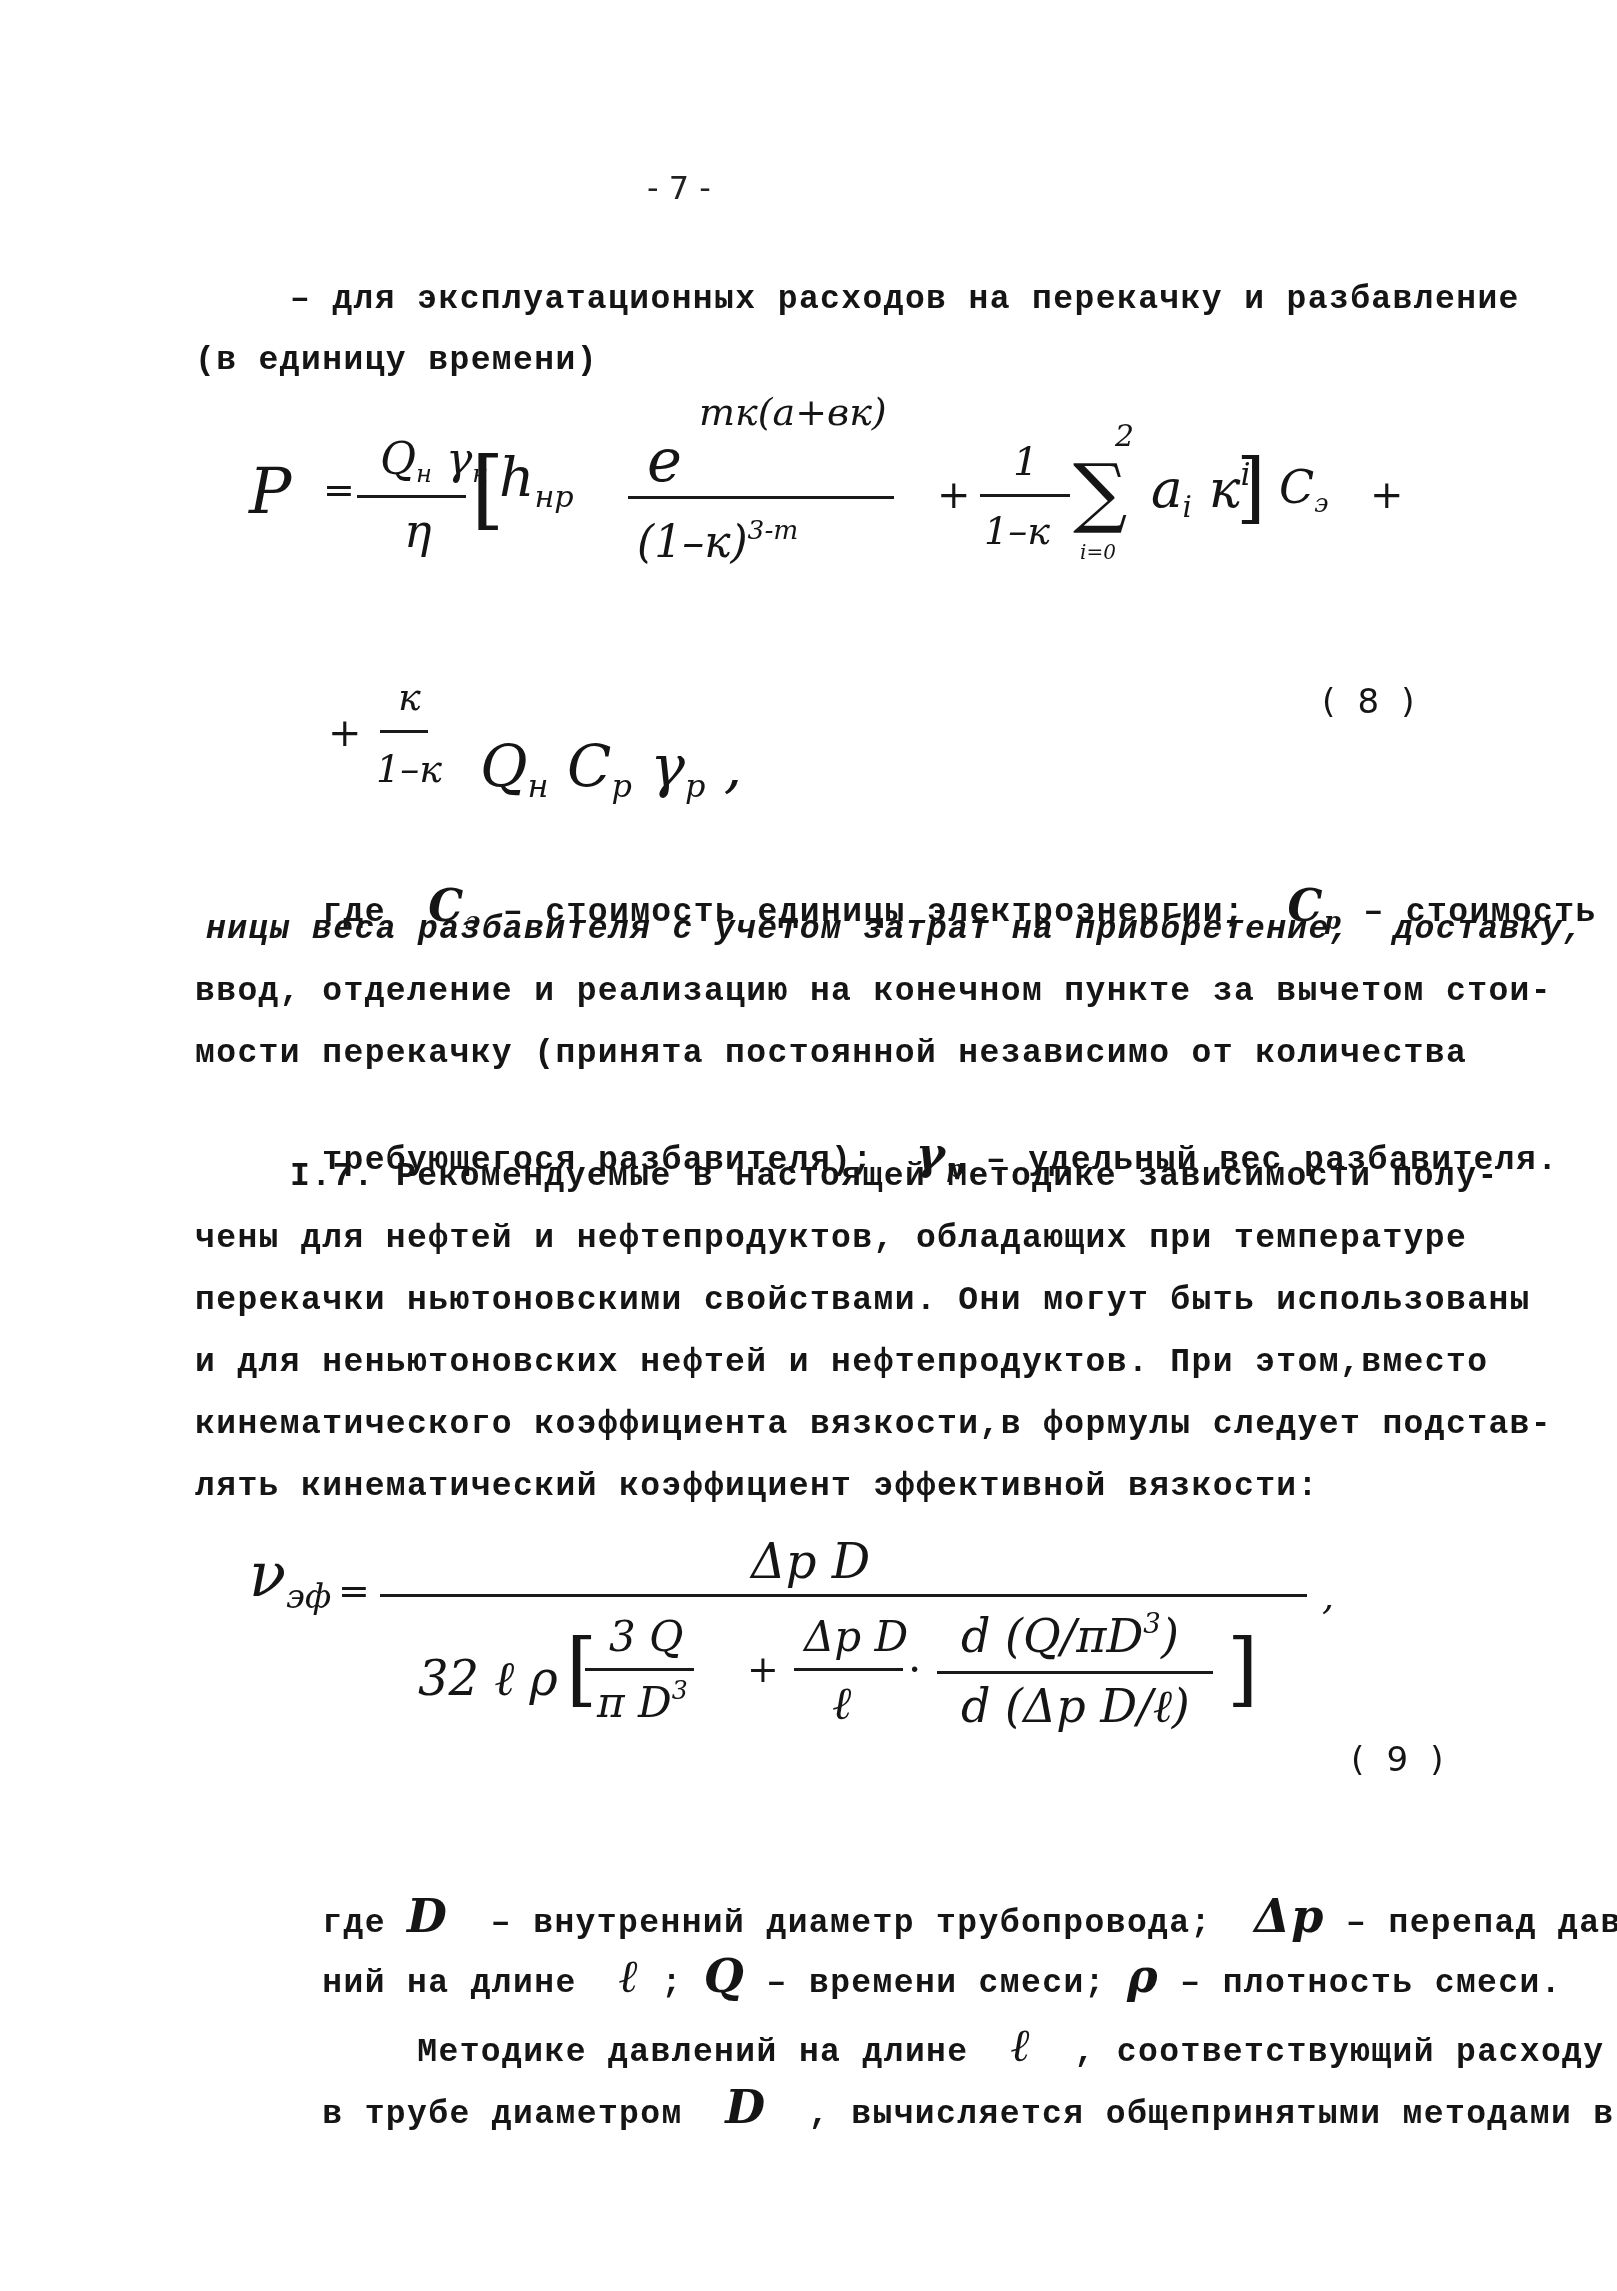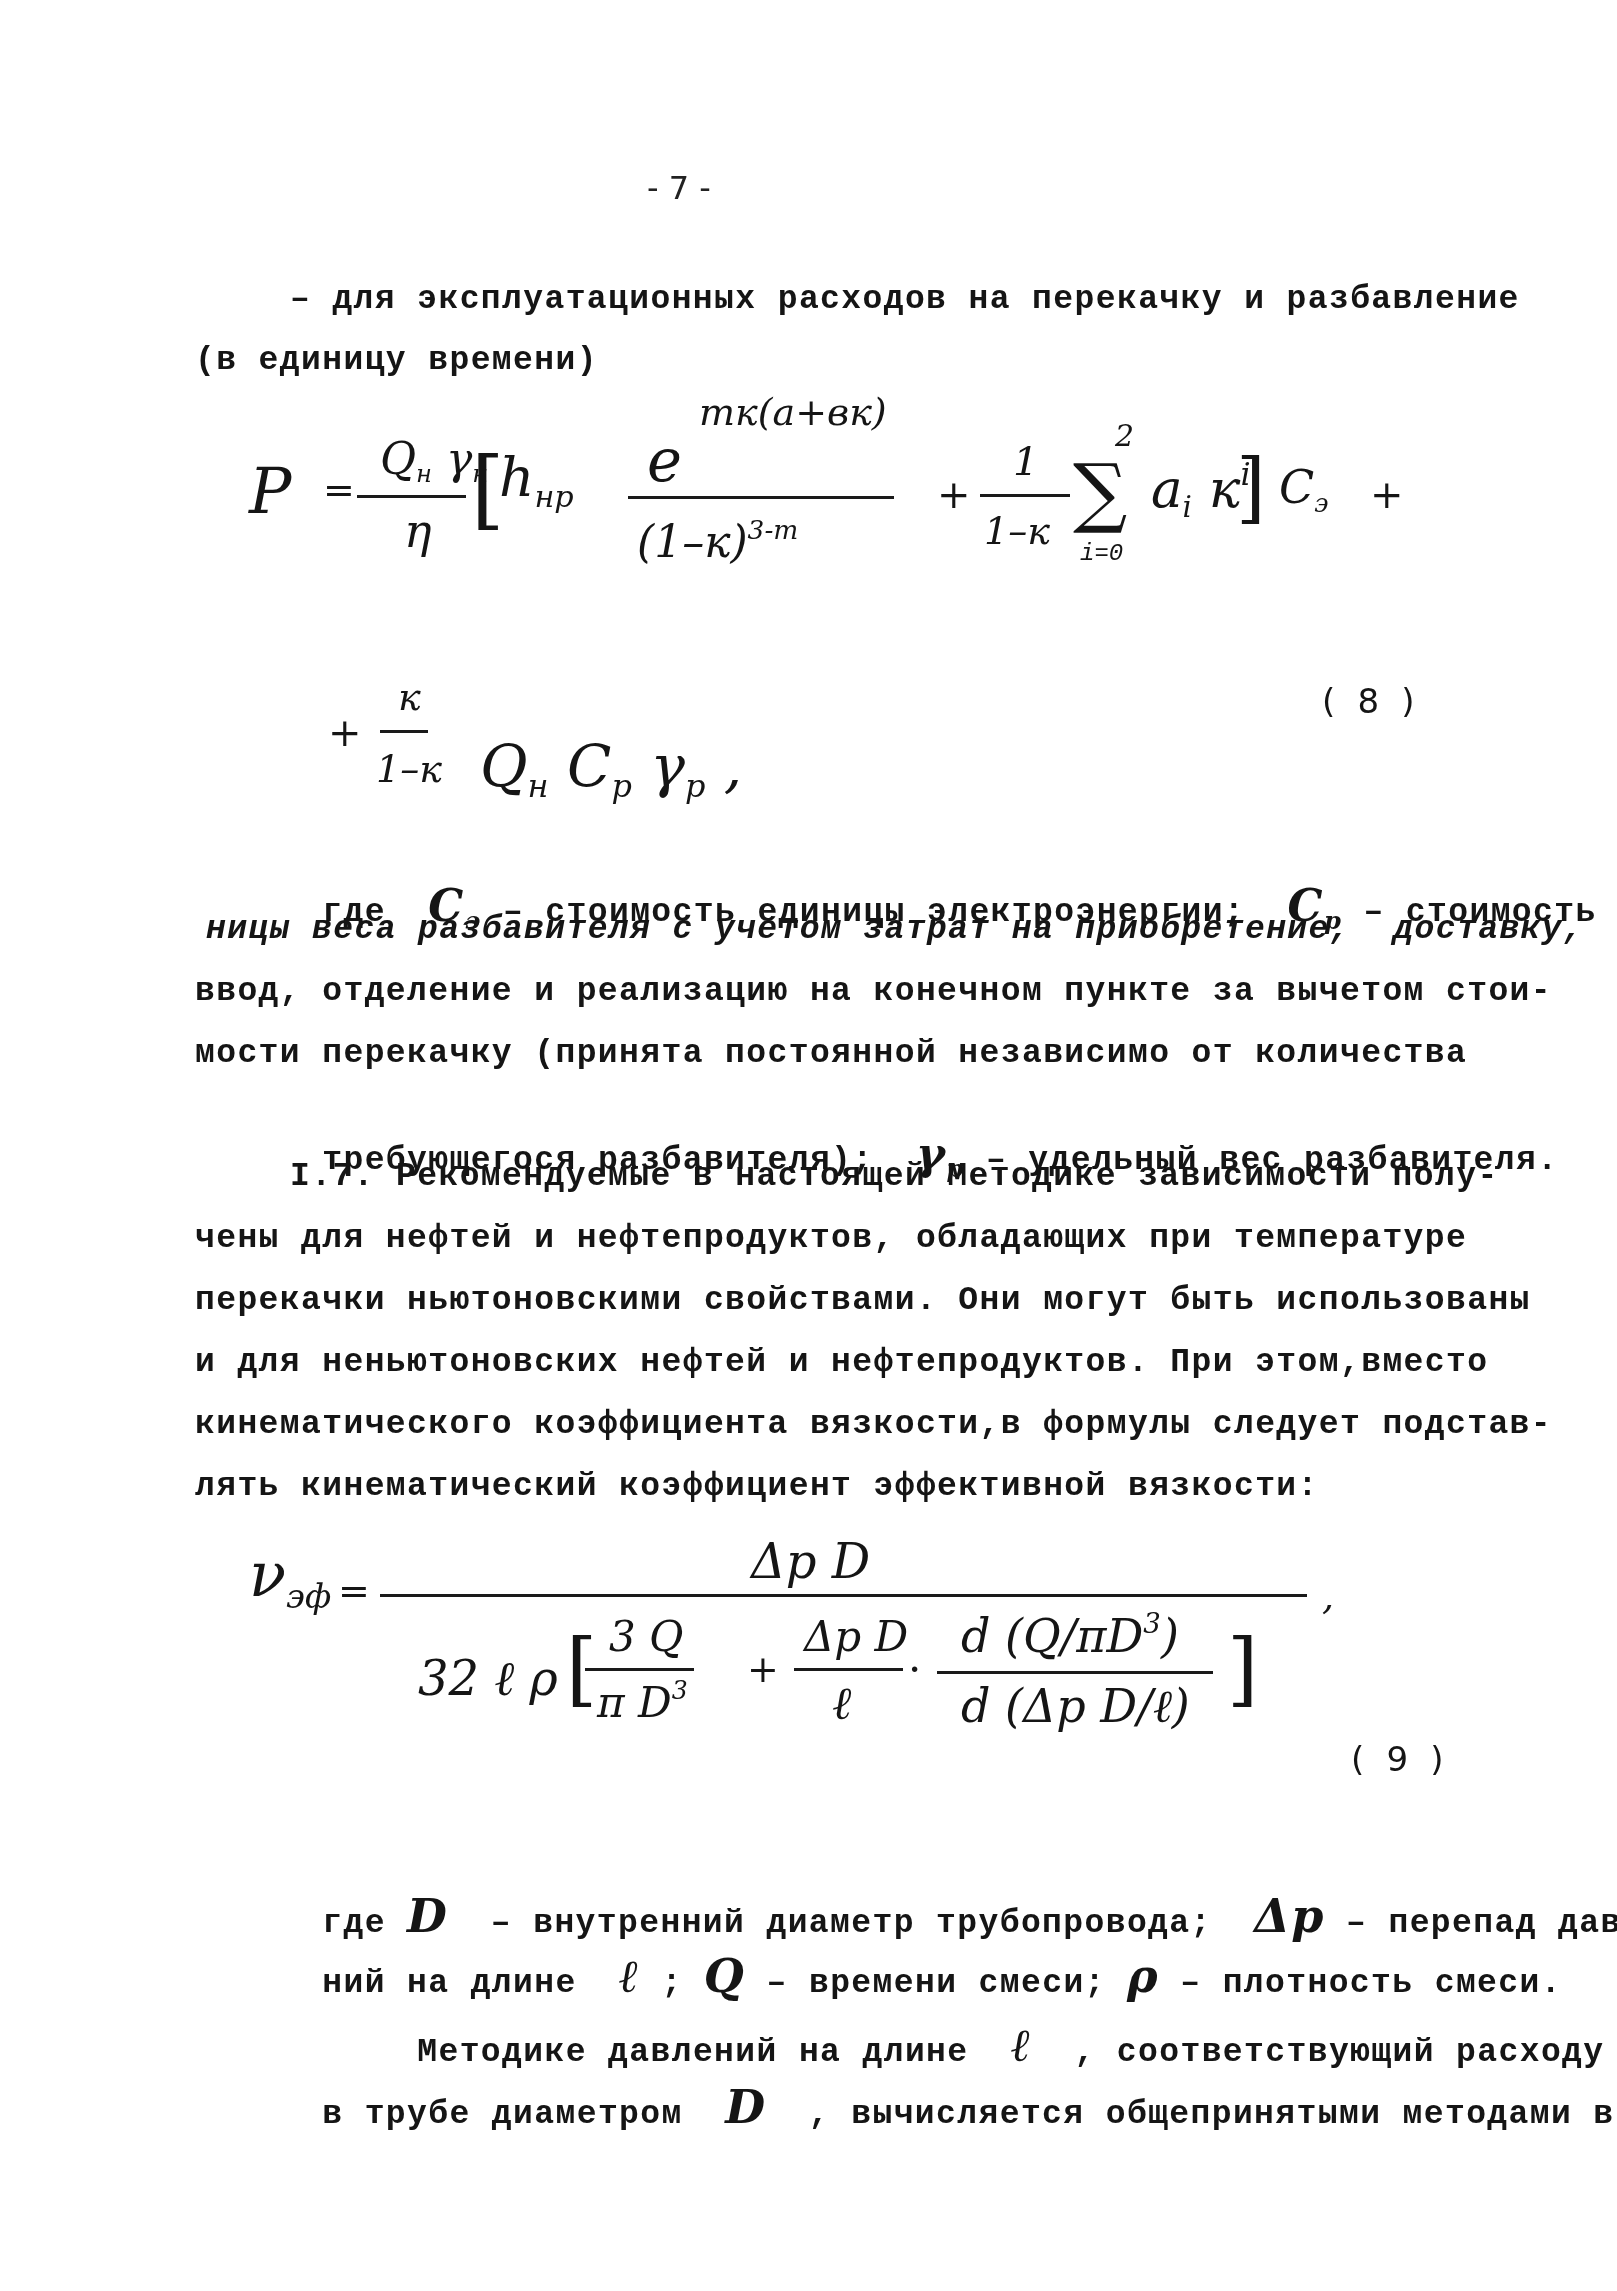--- a/index.html
+++ b/index.html
@@ -39,21 +39,21 @@
     <div class="bar" style="left:628px; top:496px; width:266px;"></div>
     <span class="hand" style="left:637px; top:514px; font-size:44px;"><span>(1–к)</span><span class="sup">3-m</span></span>
     <span class="hand" style="left:937px; top:471px; font-size:40px; font-style:normal;">+</span>
 
     <span class="hand" style="left:1013px; top:438px; font-size:40px;">1</span>
     <div class="bar" style="left:980px; top:494px; width:90px;"></div>
     <span class="hand" style="left:984px; top:509px; font-size:38px;">1–к</span>
 
     <span class="hand" style="left:1115px; top:418px; font-size:30px;">2</span>
     <span class="hand" style="left:1073px; top:447px; font-size:76px; font-style:normal; font-weight:200;">∑</span>
-    <span class="hand" style="left:1080px; top:540px; font-size:24px;font-family:Liberation Mono, monospace;">i=0</span>
+    <span class="hand" style="left:1080px; top:540px; font-size:20px;">i=0</span>
     <span class="hand" style="left:1151px; top:455px; font-size:53px;"><span>a</span><span class="sub">i</span> <span>к</span><span class="sup">i</span></span>
     <span class="bracket" style="left:1236px; top:443px; font-size:76px; font-style:normal; font-weight:200;">]</span>
     <span class="hand" style="left:1279px; top:460px; font-size:46px;"><span>C</span><span class="sub">э</span></span>
     <span class="hand" style="left:1370px; top:471px; font-size:40px; font-style:normal;">+</span>
 
     <span class="hand" style="left:328px; top:709px; font-size:40px; font-style:normal;">+</span>
     <span class="hand" style="left:398px; top:675px; font-size:38px;">к</span>
 
     <div class="bar" style="left:380px; top:730px; width:48px;"></div>
     <span class="hand" style="left:376px; top:747px; font-size:38px;">1–к</span>

